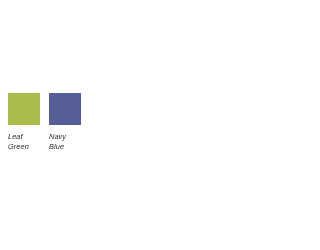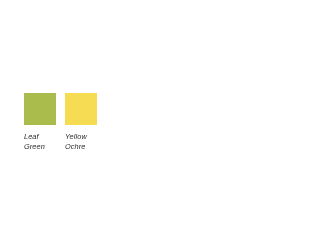--- a/index.html
+++ b/index.html
@@ -22,21 +22,21 @@
   }
   #swatch-row {
     position: absolute;
     left: 0;
     top: 93px;
     width: 250px;
     height: 62px;
     display: flex;
     flex-direction: row;
     align-items: flex-start;
-    padding-left: 24px;
+    padding-left: 8px;
     box-sizing: border-box;
   }
   .swatch-cell {
     width: 32px;
     margin-right: 9px;
     display: flex;
     flex-direction: column;
     align-items: flex-start;
   }
   .swatch-chip {
@@ -62,18 +62,18 @@
 <body>
 
 <div id="palette-board">
   <div id="swatch-row">
       <div class="swatch-cell">
         <div class="swatch-chip" title="Leaf Green" style="background-color: rgb(169, 188, 76);"></div>
         <div class="swatch-label">Leaf
 Green</div>
       </div>
       <div class="swatch-cell">
-        <div class="swatch-chip" title="Yellow Ochre" style="background-color: rgb(245, 220, 83);"></div>
-        <div class="swatch-label">Yellow
-Ochre</div>
+        <div class="swatch-chip" title="Navy Blue" style="background-color: rgb(85, 94, 150);"></div>
+        <div class="swatch-label">Navy
+Blue</div>
       </div>
     </div>
 </div>
 
 </body></html>

